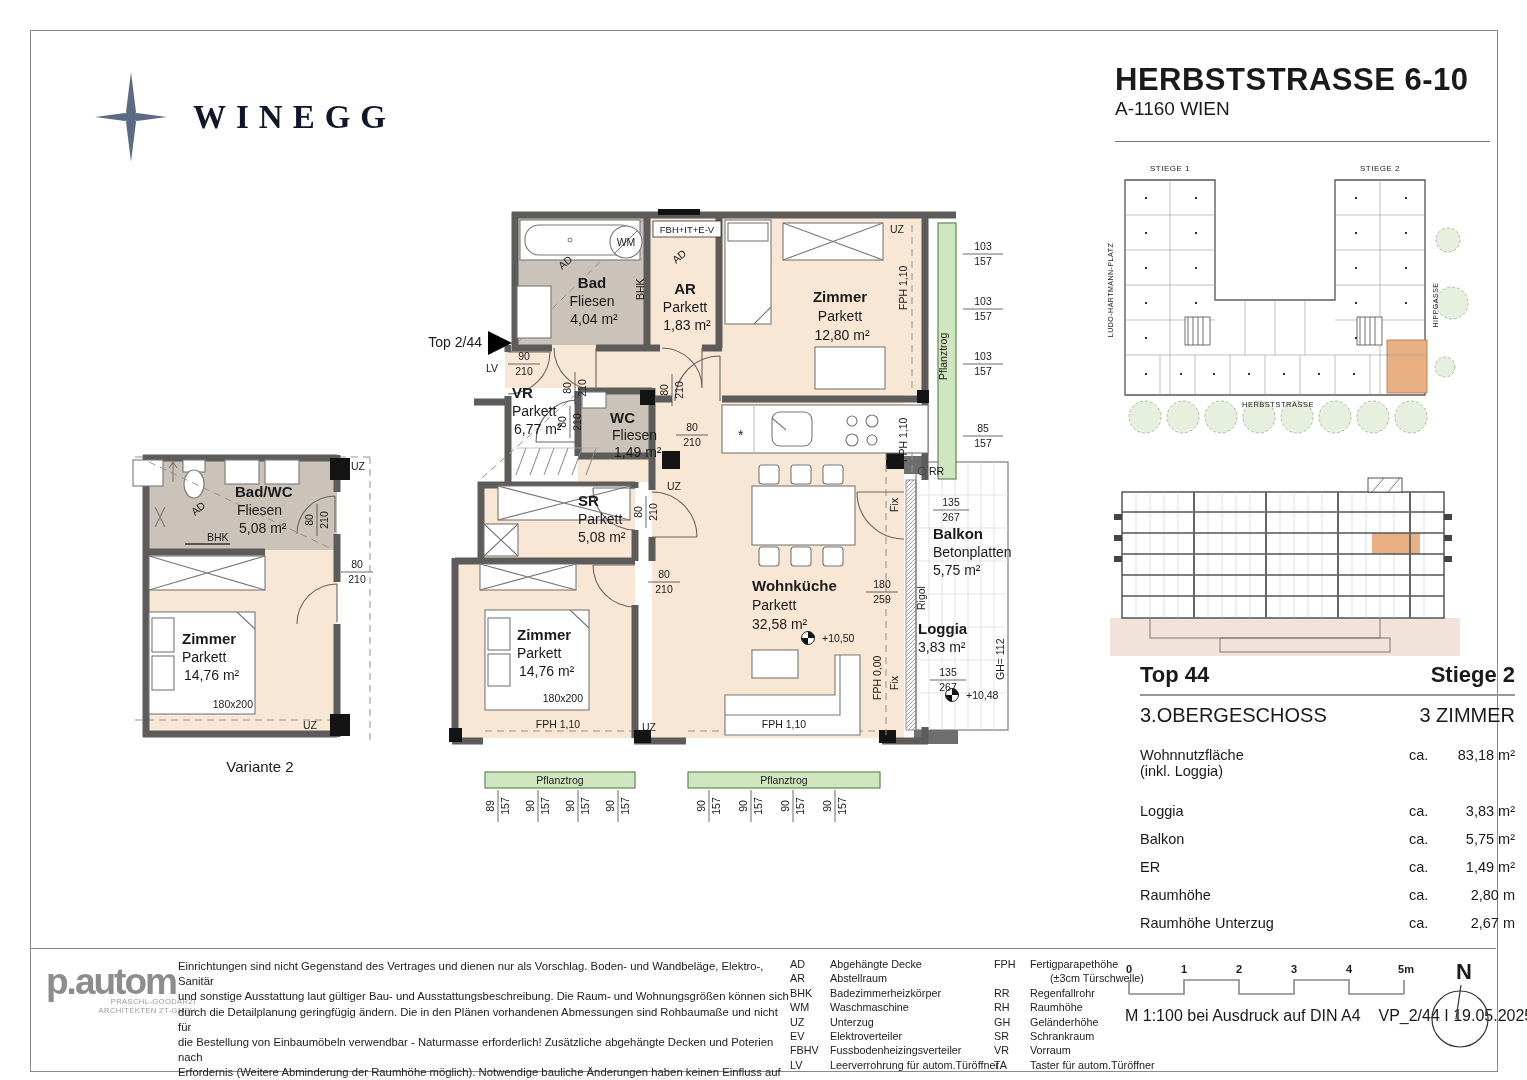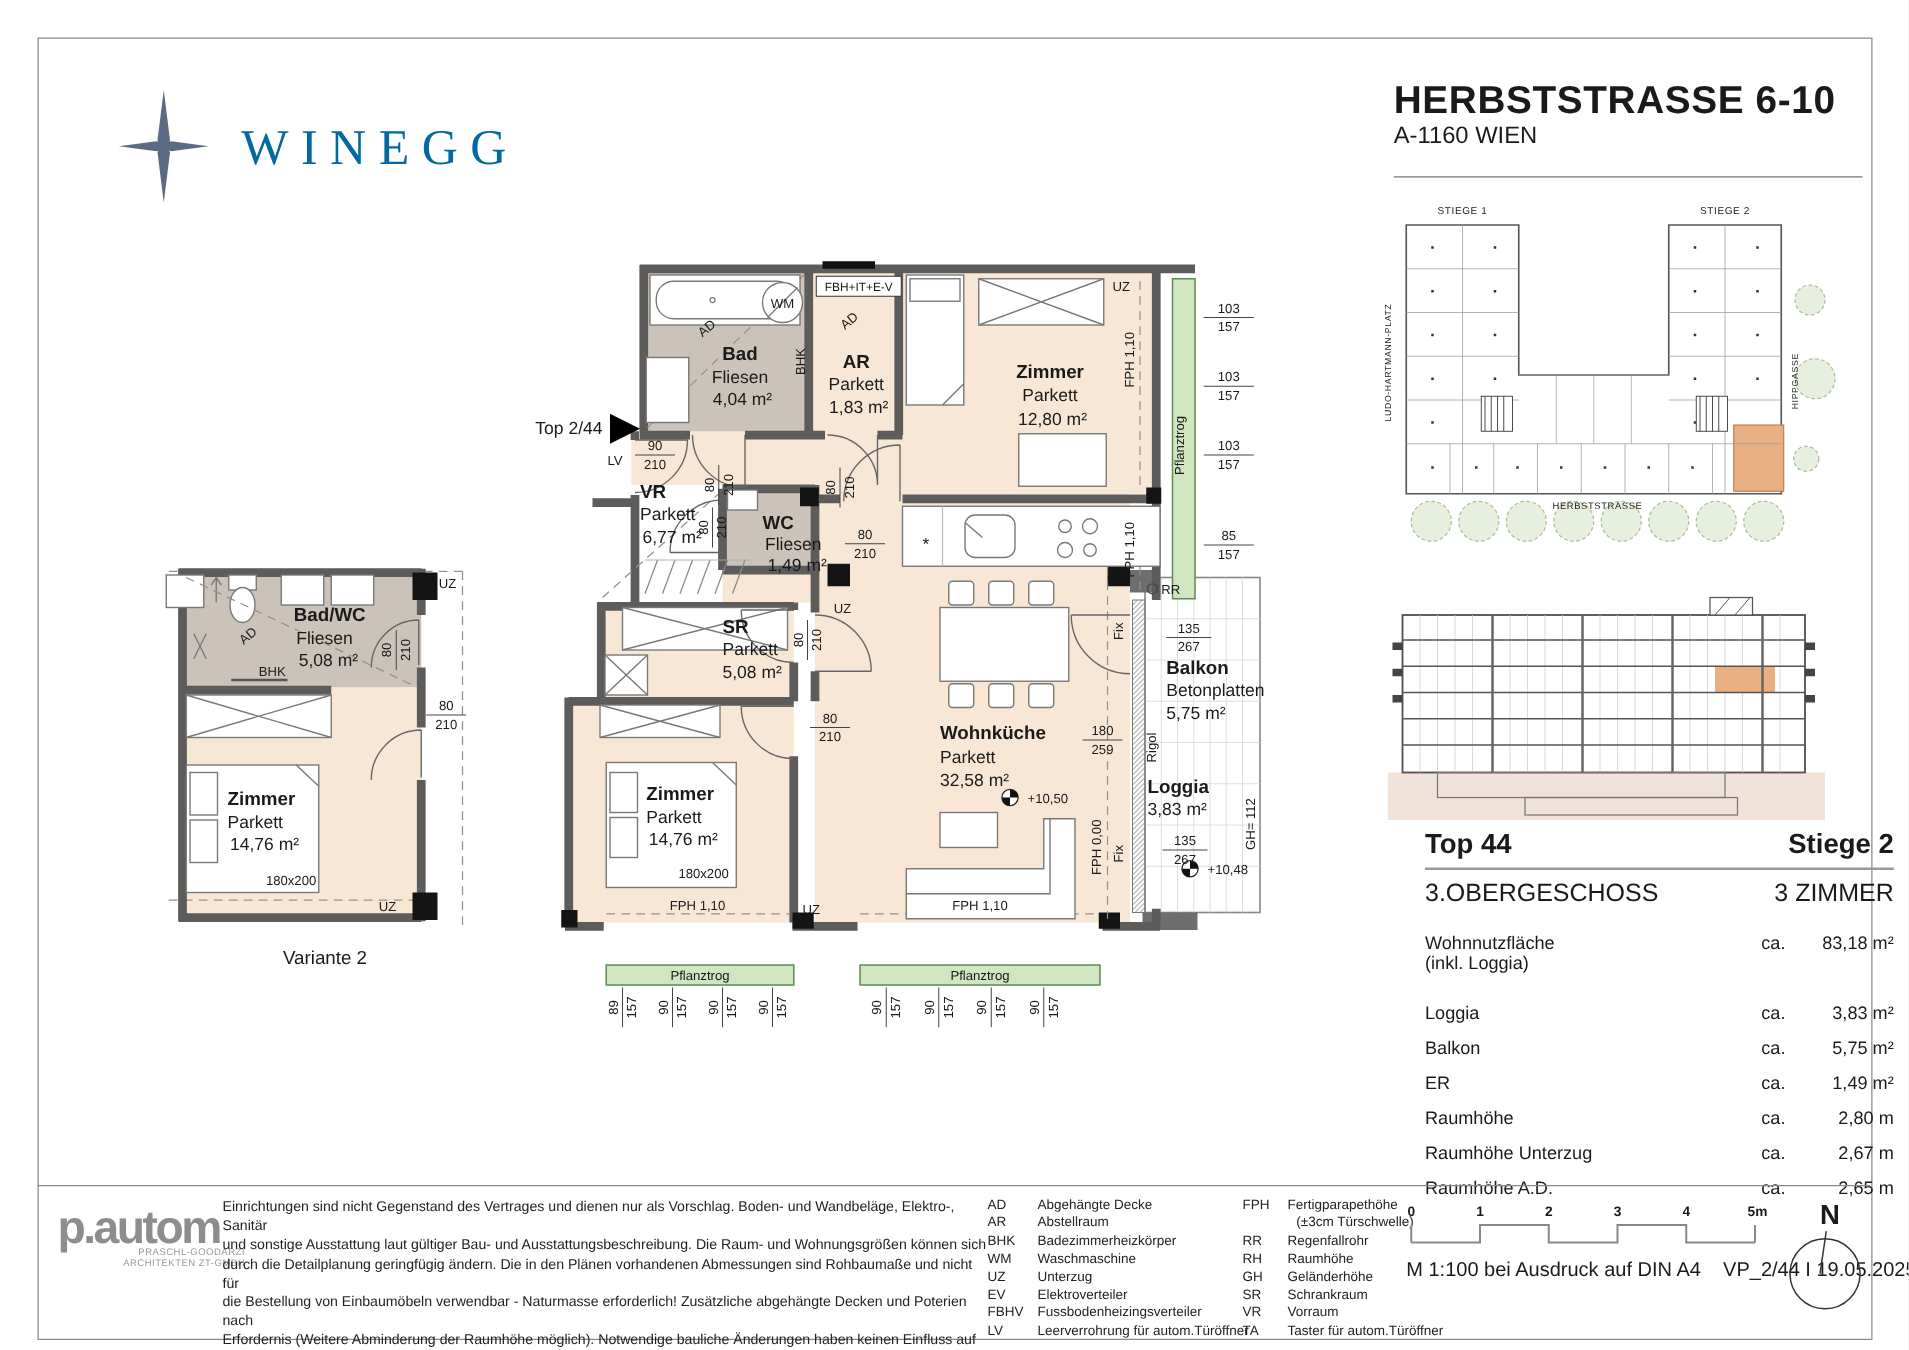--- a/index.html
+++ b/index.html
@@ -1,21 +1,21 @@
 <!DOCTYPE html>
 <html><head>
 <meta charset="utf-8">
 <style>
   html,body{margin:0;padding:0;background:#e9e9e9;}
   #page{position:relative;width:1527px;height:1080px;background:#fff;overflow:hidden;
         font-family:"Liberation Sans", sans-serif;color:#1a1a1a;}
   #frame{position:absolute;left:30px;top:30px;width:1466px;height:1040px;border:1px solid #8a8a8a;}
   
   #brand{position:absolute;left:95px;top:72px;display:flex;align-items:center;gap:26px;}
-  #brand .word{font-size:40px;font-weight:normal;letter-spacing:10px;color:#0369a1;font-family:"Liberation Serif",serif;}
+  #brand .word{font-size:33px;font-weight:bold;letter-spacing:10px;color:#0f172a;font-family:"Liberation Serif",serif;}
   #htitle{position:absolute;left:1115px;top:62px;width:378px;}
   #htitle .t1{font-size:31px;font-weight:bold;letter-spacing:.5px;}
   #htitle .t2{font-size:19px;margin-top:0;}
   #hrule{position:absolute;left:1115px;top:141px;width:375px;height:0;border-top:1.5px solid #777;}
   
   #info{position:absolute;left:1140px;top:662px;width:375px;font-size:14.5px;}
   #info .hrow{display:flex;justify-content:space-between;align-items:baseline;}
   #info .h1{font-size:22px;font-weight:bold;}
   #info .hline{border-top:2px solid #999;margin:6px 0 8px 0;}
   #info .h2{font-size:20px;text-align:center;}
@@ -29,21 +29,21 @@
   #pgood{position:absolute;left:16px;top:18px;width:150px;}
   #pgood .big{font-size:37px;font-weight:bold;color:#8d8d8d;letter-spacing:-2px;line-height:30px;}
   #pgood .s1,#pgood .s2{font-size:7.6px;color:#9a9a9a;text-align:right;letter-spacing:.4px;}
   #disc{position:absolute;left:148px;top:10px;width:612px;font-size:11.3px;line-height:15.2px;color:#222;}
   .abbr{position:absolute;top:8px;font-size:10.8px;line-height:14.4px;color:#222;}
   #abbr1{left:760px;width:210px;}
   #abbr2{left:964px;width:175px;}
   .abbr .row{display:flex;}
   .abbr .k{width:40px;flex:0 0 40px;}
   #abbr2 .k{width:36px;flex:0 0 36px;}
-  .abbr .ind{margin-left:43px;}
+  .abbr .ind{margin-left:56px;}
   #scalebox{position:absolute;left:1095px;top:14px;width:290px;}
   #scalebox .note{font-size:16px;margin-top:6px;white-space:nowrap;}
   #north{position:absolute;left:1390px;top:8px;}
   
   #var-caption{position:absolute;left:125px;top:758px;width:270px;text-align:center;font-size:15px;}
   svg text{fill:#1a1a1a;}
   .rn{font-size:15px;font-weight:bold;}
   .rs{font-size:14px;}
   .dm{font-size:10.5px;}
   .lb{font-size:10.5px;}
@@ -687,25 +687,20 @@
     <tr>
       <td>Raumhöhe</td>
       <td class="ca">ca.</td>
       <td class="val">2,80 m</td>
     </tr>
     <tr>
       <td>Raumhöhe Unterzug</td>
       <td class="ca">ca.</td>
       <td class="val">2,67 m</td>
     </tr>
-    <tr>
-      <td>Raumhöhe A.D.</td>
-      <td class="ca">ca.</td>
-      <td class="val">2,65 m</td>
-    </tr>
   </tbody>
       </table>
 </div>
 
 <div id="footer">
   <div id="pgood">
     <div class="big">p.autom</div>
     <div class="s1">PRASCHL-GOODARZI</div>
     <div class="s2">ARCHITEKTEN ZT-GMBH</div>
   </div>

